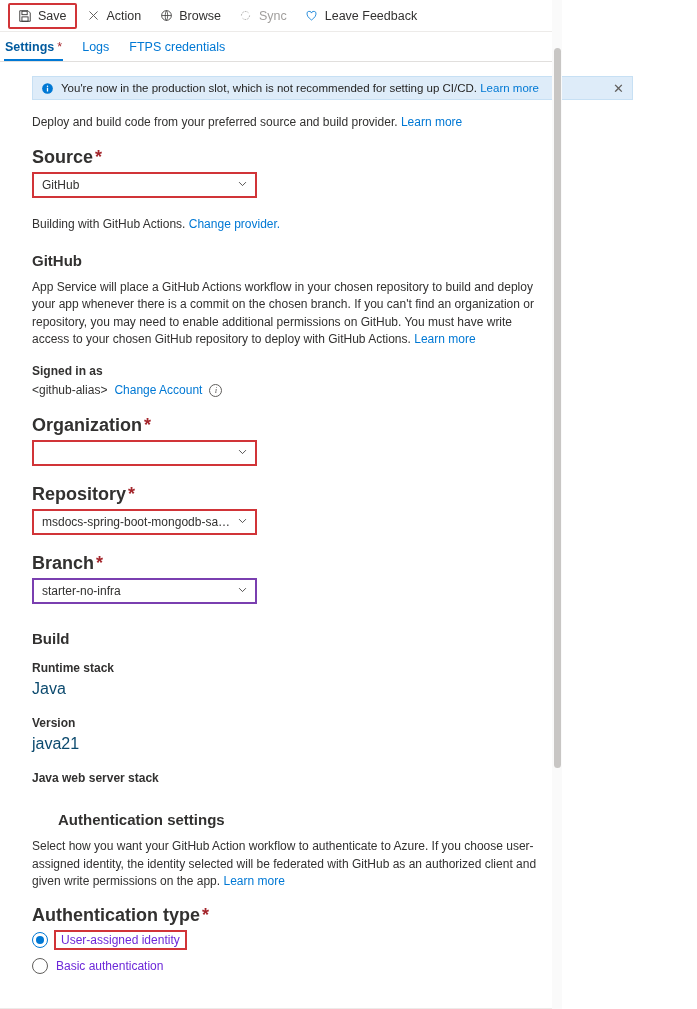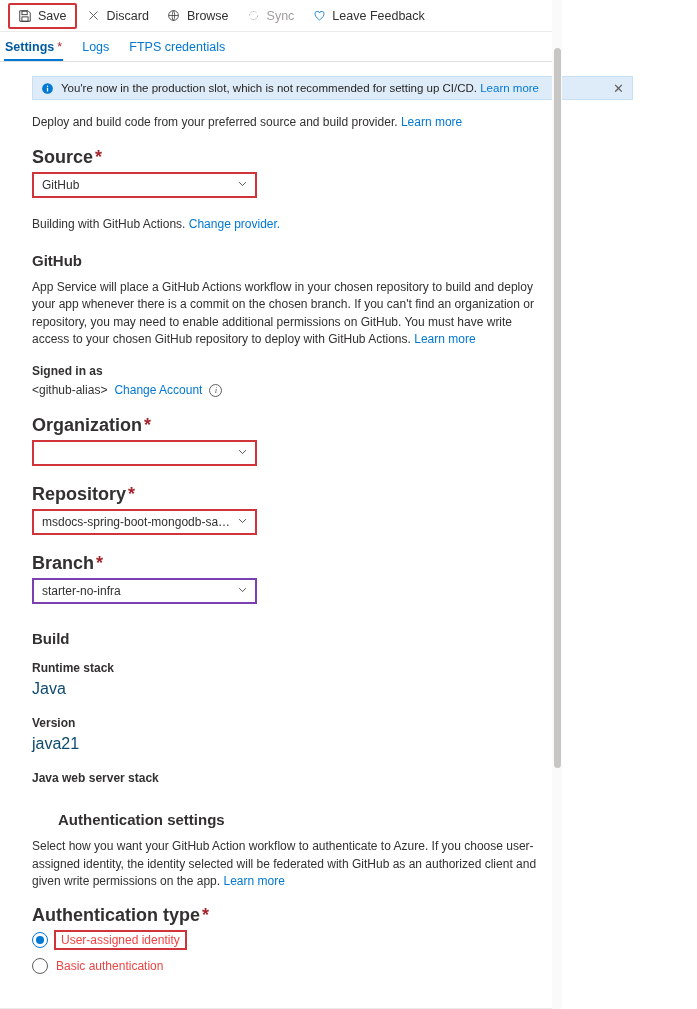--- a/index.html
+++ b/index.html
@@ -141,21 +141,21 @@
     width: 16px; height: 16px; border-radius: 50%;
     border: 1px solid #605e5c; background: #fff;
     display:inline-flex; align-items:center; justify-content:center;
     flex: 0 0 auto;
     cursor: pointer;
   }
   .radio.checked { border-color: #0078d4; border-width: 1px; }
   .radio.checked::after {
     content: ""; width: 8px; height: 8px; border-radius: 50%; background: #0078d4;
   }
-  .radio-label { font-size: 12px; color: #ef4444; }
+  .radio-label { font-size: 12px; color: #6d28d9; }
   .radio-row.selected .radio-label {
     border: 2px solid #d13438;
     padding: 1px 5px;
     margin-left: -2px;
   }
 
   
   .scrollbar {
     position: absolute; right: 0; top: 0; width: 10px; height: 1009px;
     background: #fafafa;
@@ -182,21 +182,21 @@
       </span>
       <span>Save</span>
     </div>
 
     <div class="cmd">
       <span class="ic">
         <svg width="13" height="13" viewBox="0 0 16 16">
             <path d="M3 3l10 10M13 3L3 13" stroke="#605e5c" stroke-width="1.2" fill="none"></path>
           </svg>
       </span>
-      <span>Discard</span>
+      <span>Action</span>
     </div>
 
     <div class="cmd">
       <span class="ic">
         <svg width="13" height="13" viewBox="0 0 16 16">
             <circle cx="8" cy="8" r="6" fill="none" stroke="#323130" stroke-width="1"></circle>
             <path d="M2 8h12M8 2c2 2 2 10 0 12M8 2C6 4 6 14 8 14" fill="none" stroke="#323130" stroke-width="0.9"></path>
           </svg>
       </span>
       <span>Browse</span>

